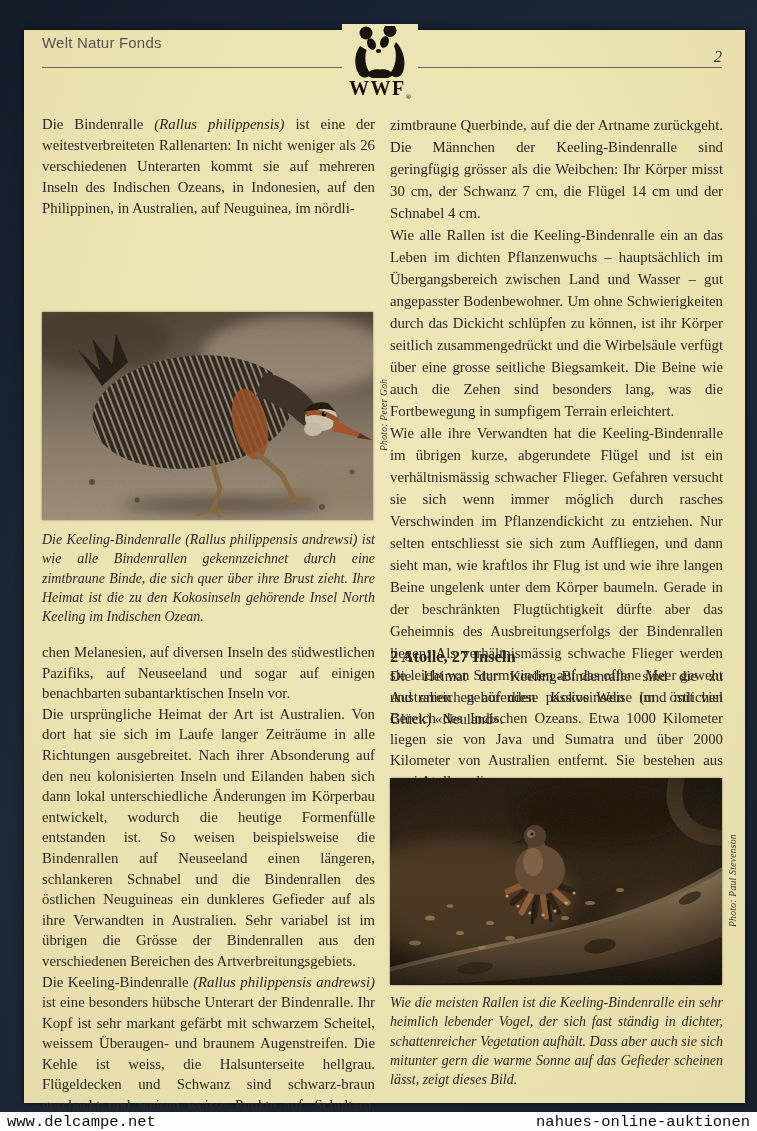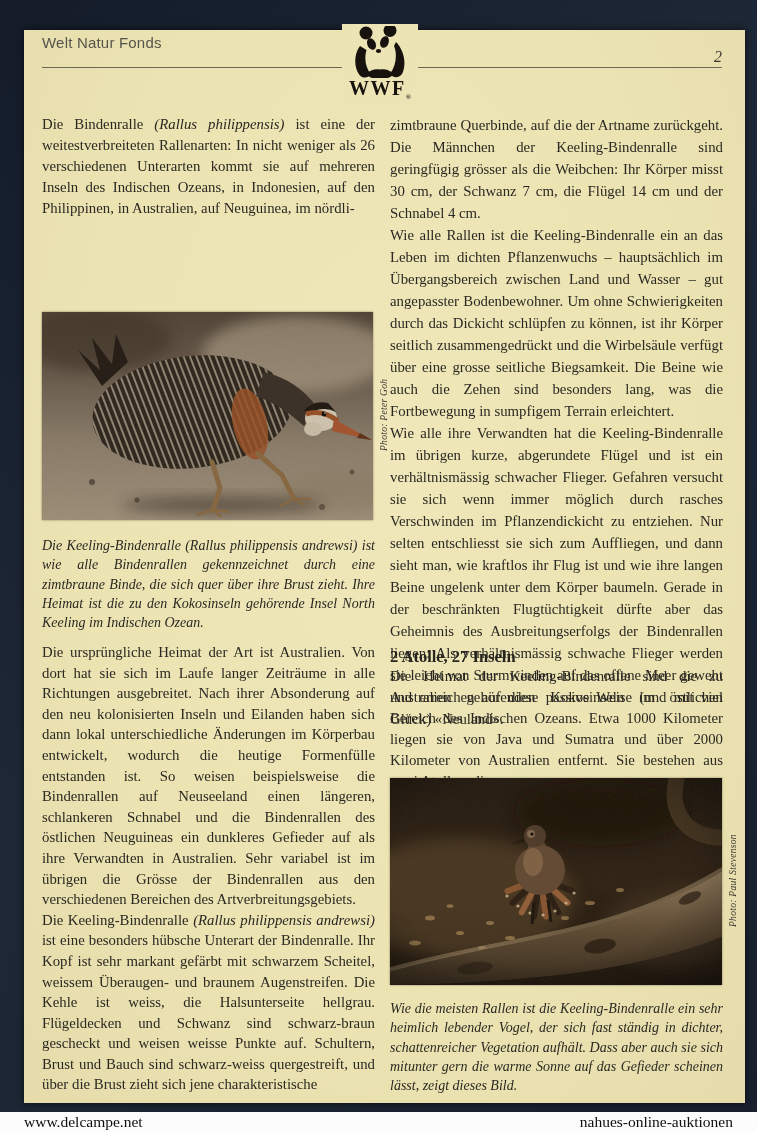--- a/index.html
+++ b/index.html
@@ -57,30 +57,30 @@
   .photo-2{left:366px;top:748px;width:332px;height:207px;}
   .photo-credit{
     position:absolute;width:14px;display:flex;align-items:flex-end;justify-content:center;
     font-style:italic;font-size:9.5px;color:#34322b;letter-spacing:.3px;
     writing-mode:vertical-rl;transform:rotate(180deg);
   }
   .credit-1{left:351px;top:282px;height:206px;}
   .credit-2{left:700px;top:748px;height:205px;}
   .caption{
     position:absolute;width:333px;
-    font-style:italic;font-size:14px;line-height:19.3px;text-align:justify;color:#2a2822;margin-top:6px;
+    font-style:italic;font-size:14px;line-height:19.3px;text-align:justify;color:#2a2822;
   }
   .caption-1{left:18px;top:500px;}
   .caption-2{left:366px;top:963px;}
   
   .watermark-bar{
     position:absolute;left:0;bottom:0;width:757px;height:19px;background:#fcfcfc;
     display:flex;justify-content:space-between;align-items:center;
-    padding:0 24px;box-sizing:border-box;
-    font-family:Liberation Serif, serif;font-size:15.5px;color:#0e0e0e;
+    padding:0 7px;box-sizing:border-box;
+    font-family:Liberation Mono, monospace;font-size:15.5px;color:#0e0e0e;
   }
 </style>
 </head>
 <body>
 
 <div class="page">
 
   <div class="header-title">Welt Natur Fonds</div>
   <div class="page-number">2</div>
   <div class="header-rule"></div>
@@ -153,20 +153,21 @@
       <circle cx="95" cy="188" r="2.5" fill="#30281e" opacity="0.6"></circle>
       <circle cx="280" cy="195" r="3" fill="#30281e" opacity="0.5"></circle>
       <circle cx="310" cy="160" r="2.5" fill="#2c241b" opacity="0.5"></circle>
       <rect width="331" height="208" filter="url(#p1grain)" opacity="0.5"></rect>
     </svg>
   </div>
   <div class="photo-credit credit-1">Photo: Peter Goh</div>
   <div class="caption caption-1">Die Keeling-Bindenralle (Rallus philippensis andrewsi) ist wie alle Bindenrallen gekennzeichnet durch eine zimtbraune Binde, die sich quer über ihre Brust zieht. Ihre Heimat ist die zu den Kokosinseln gehörende Insel North Keeling im Indischen Ozean.</div>
 
   <div class="textblock tb-left-2">
+    <p>chen Melanesien, auf diversen Inseln des südwestlichen Pazifiks, auf Neuseeland und sogar auf einigen benachbarten subantarktischen Inseln vor.</p>
     <p>Die ursprüngliche Heimat der Art ist Australien. Von dort hat sie sich im Laufe langer Zeiträume in alle Richtungen ausgebreitet. Nach ihrer Absonderung auf den neu kolonisierten Inseln und Eilanden haben sich dann lokal unterschiedliche Änderungen im Körperbau entwickelt, wodurch die heutige Formenfülle entstanden ist. So weisen beispielsweise die Bindenrallen auf Neuseeland einen längeren, schlankeren Schnabel und die Bindenrallen des östlichen Neuguineas ein dunkleres Gefieder auf als ihre Verwandten in Australien. Sehr variabel ist im übrigen die Grösse der Bindenrallen aus den verschiedenen Bereichen des Artverbreitungsgebiets.</p>
     <p><span>Die Keeling-Bindenralle </span><i>(Rallus philippensis andrewsi)</i><span> ist eine besonders hübsche Unterart der Bindenralle. Ihr Kopf ist sehr markant gefärbt mit schwarzem Scheitel, weissem Überaugen- und braunem Augenstreifen. Die Kehle ist weiss, die Halsunterseite hellgrau. Flügeldecken und Schwanz sind schwarz-braun gescheckt und weisen weisse Punkte auf. Schultern, Brust und Bauch sind schwarz-weiss quergestreift, und über die Brust zieht sich jene charakteristische</span></p>
   </div>
 
   <div class="textblock tb-right-1">
     <p>zimtbraune Querbinde, auf die der Artname zurückgeht. Die Männchen der Keeling-Bindenralle sind geringfügig grösser als die Weibchen: Ihr Körper misst 30 cm, der Schwanz 7 cm, die Flügel 14 cm und der Schnabel 4 cm.</p>
     <p>Wie alle Rallen ist die Keeling-Bindenralle ein an das Leben im dichten Pflanzenwuchs – hauptsächlich im Übergangsbereich zwischen Land und Wasser – gut angepasster Bodenbewohner. Um ohne Schwierigkeiten durch das Dickicht schlüpfen zu können, ist ihr Körper seitlich zusammengedrückt und die Wirbelsäule verfügt über eine grosse seitliche Biegsamkeit. Die Beine wie auch die Zehen sind besonders lang, was die Fortbewegung in sumpfigem Terrain erleichtert.</p>
     <p>Wie alle ihre Verwandten hat die Keeling-Bindenralle im übrigen kurze, abgerundete Flügel und ist ein verhältnismässig schwacher Flieger. Gefahren versucht sie sich wenn immer möglich durch rasches Verschwinden im Pflanzendickicht zu entziehen. Nur selten entschliesst sie sich zum Auffliegen, und dann sieht man, wie kraftlos ihr Flug ist und wie ihre langen Beine ungelenk unter dem Körper baumeln. Gerade in der beschränkten Flugtüchtigkeit dürfte aber das Geheimnis des Ausbreitungserfolgs der Bindenrallen liegen: Als verhältnismässig schwache Flieger werden sie leicht von Sturmwinden auf das offene Meer geweht und erreichen auf diese passive Weise (und mit viel Glück) «Neuland».</p>
   </div>
 

